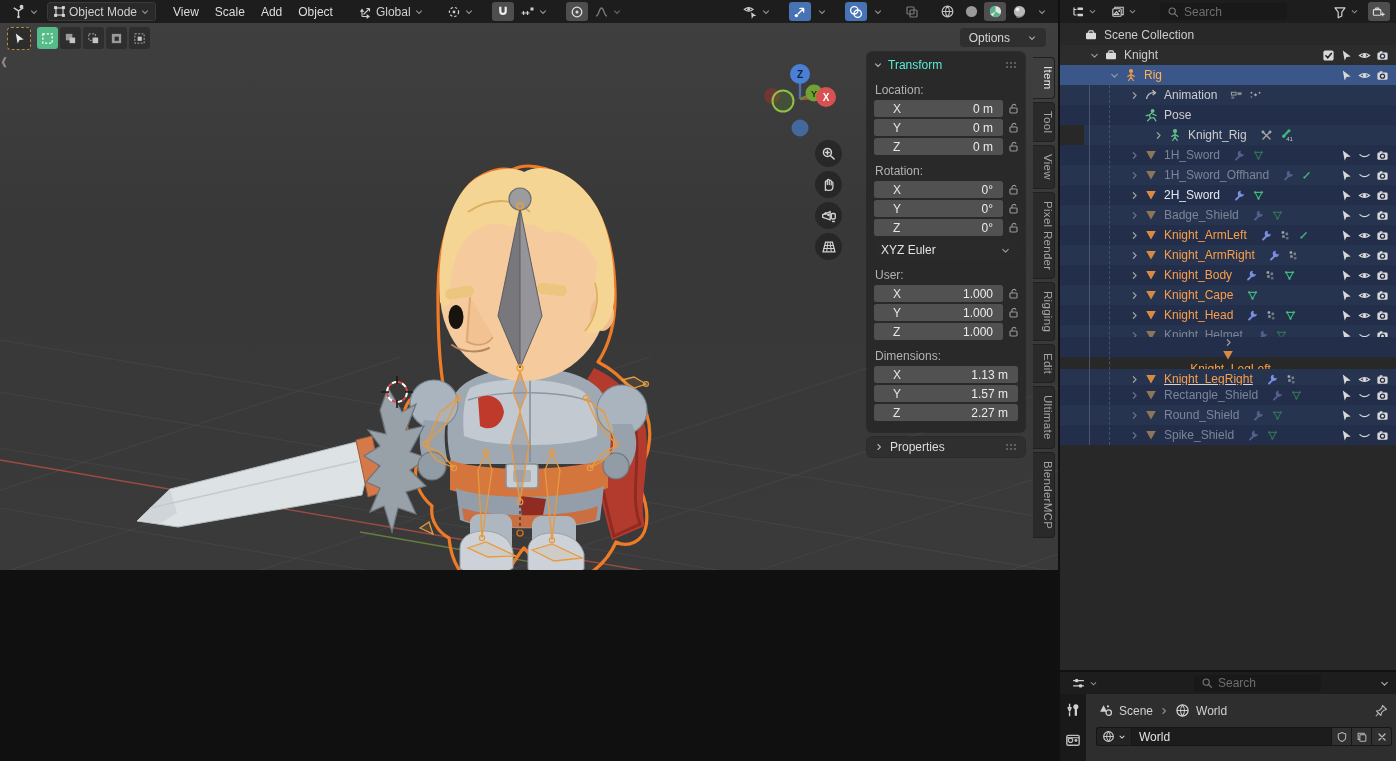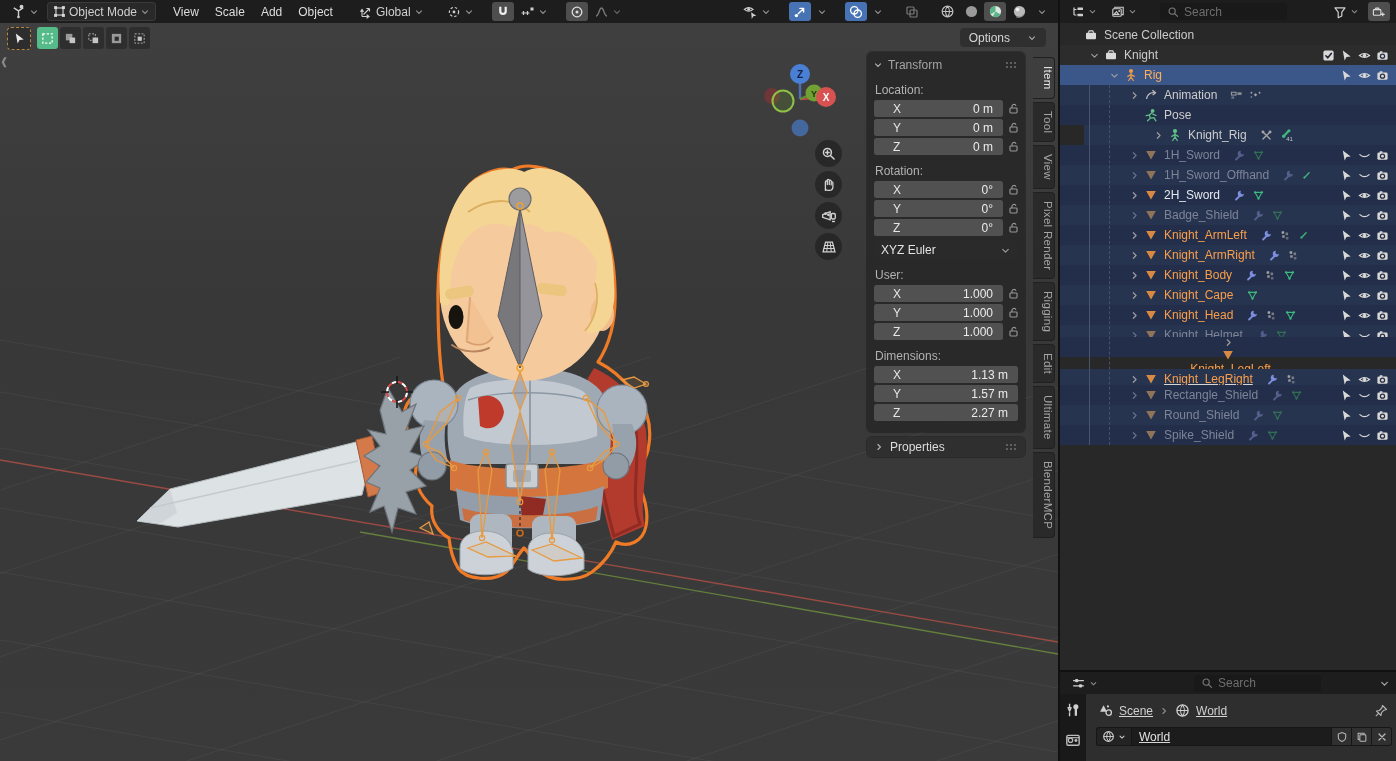--- a/index.html
+++ b/index.html
@@ -6,21 +6,21 @@
   html,body { background:#000; }
   #root {
     position:relative; width:1396px; height:761px; overflow:hidden;
     background:#101010; font-family:"Liberation Sans","DejaVu Sans",sans-serif;
     font-size:12px; color:#d5d5d5; -webkit-font-smoothing:antialiased;
   }
   svg { display:block; }
   .ic { display:inline-flex; align-items:center; justify-content:center; line-height:0; }
 
   
-  .viewport { position:absolute; left:0; top:0; width:1058px; height:761px; background:linear-gradient(#404040, #383838 40%, #3a3a3a); overflow:hidden; }
+  .viewport { position:absolute; left:0; top:0; width:1058px; height:570px; background:linear-gradient(#404040, #383838 40%, #3a3a3a); overflow:hidden; }
   .scene { position:absolute; left:0; top:0; }
 
   .vp-header {
     position:absolute; left:0; top:0; width:100%; height:23px; background:#1d1d1d;
     display:flex; align-items:center; padding:0 6px; gap:3px; z-index:40; color:#d9d9d9;
   }
   .hbtn { display:flex; align-items:center; gap:3px; height:19px; padding:0 5px; border-radius:3px; color:#cfcfcf; }
   .hbtn .chev { color:#909090; }
   .mode-drop { background:#292929; border:1px solid #3a3a3a; }
   .menu-item { padding:0 8px; height:19px; display:flex; align-items:center; border-radius:3px; color:#dddddd; }
@@ -43,21 +43,21 @@
   .tb-collapse { position:absolute; left:0px; top:56px; color:#8a8a8a; z-index:20; font-size:10px; }
 
   
   .nav-gizmo { position:absolute; left:758px; top:52px; z-index:25; }
   .view-btns { position:absolute; left:815px; top:140px; z-index:25; display:flex; flex-direction:column; gap:4px; }
   .vbtn { width:27px; height:27px; border-radius:50%; background:rgba(34,34,34,.78); color:#d2d2d2; display:flex; align-items:center; justify-content:center; }
 
   
   .npanel { position:absolute; left:867px; top:52px; width:158px; z-index:30; font-size:12px; }
   .np-block { background:rgba(40,40,40,.94); border-radius:5px; padding-bottom:9px; box-shadow:0 0 0 1px rgba(0,0,0,.25); }
-  .np-head { display:flex; align-items:center; gap:5px; padding:6px 7px 4px 6px; color:#a3a3a3; }
+  .np-head { display:flex; align-items:center; gap:5px; padding:6px 7px 4px 6px; color:#5eead4; }
   .np-head .grip { margin-left:auto; color:#7a7a7a; }
   .np-label { color:#b2b2b2; padding:7px 8px 3px 8px; }
   .frow { display:flex; align-items:center; margin:0 5px 2px 7px; }
   .pill { flex:1; display:flex; align-items:center; height:17px; background:#515151; border-radius:2.5px; padding:0 8px; color:#ebebeb; }
   .pill .ax { margin-left:11px; color:#e6e6e6; }
   .pill .val { margin-left:auto; margin-right:2px; }
   .lockc { width:17px; display:flex; justify-content:flex-end; color:#989898; }
   .frow.nolock { margin-right:7px; }
   .np-select { display:flex; align-items:center; height:18px; background:#2a2a2a; border-radius:3px; margin:5px 7px 2px 7px; padding:0 7px; color:#e3e3e3; }
   .np-select .chev { margin-left:auto; color:#9a9a9a; }
@@ -96,21 +96,21 @@
   .b-wrench { color:#7e8fe0; } .b-wrench.dim { color:#545f8c; }
   .b-mesh { color:#3fb87e; } .b-mesh.dim { color:#316f55; }
   .b-gray { color:#a5a5a5; } .b-green { color:#3fb87e; }
   .guide-solid { position:absolute; width:1px; background:#4b5468; }
   .guide-dash { position:absolute; width:0; border-left:1px dashed #465071; }
 
   
   .props-ed { position:absolute; left:1060px; top:672px; width:336px; height:89px; background:#2e2e2e; }
   .pe-header { position:absolute; left:0; top:0; width:100%; height:22px; background:#1d1d1d; display:flex; align-items:center; padding:0 6px; gap:4px; }
   .pe-tabs { position:absolute; left:0; top:22px; width:26px; height:67px; background:#191919; display:flex; flex-direction:column; align-items:center; padding-top:8px; gap:14px; color:#bdbdbd; }
-  .pe-body { position:absolute; left:26px; top:22px; right:0; bottom:0;text-decoration:underline; }
+  .pe-body { position:absolute; left:26px; top:22px; right:0; bottom:0; }
   .breadcrumb { display:flex; align-items:center; gap:6px; padding:9px 8px 0 12px; color:#d0d0d0; }
   .breadcrumb .chev { color:#8b8b8b; }
   .pin { margin-left:auto; color:#b5b5b5; }
   .datablock { display:flex; align-items:center; margin:9px 4px 0 10px; height:19px; }
   .db-type { display:flex; align-items:center; gap:3px; background:#232323; border:1px solid #161616; border-right:none; border-radius:3px 0 0 3px; height:19px; padding:0 5px; color:#cfcfcf; }
   .db-name { flex:1; background:#1c1c1c; border:1px solid #161616; height:19px; display:flex; align-items:center; padding:0 7px; color:#e2e2e2; }
   .db-btn { width:20px; height:19px; background:#303030; border:1px solid #161616; border-left:none; display:flex; align-items:center; justify-content:center; color:#b9b9b9; }
   .db-btn.last { border-radius:0 3px 3px 0; }
 
   .vdivider { position:absolute; left:1058px; top:0; width:2px; height:761px; background:#111; z-index:50; }

